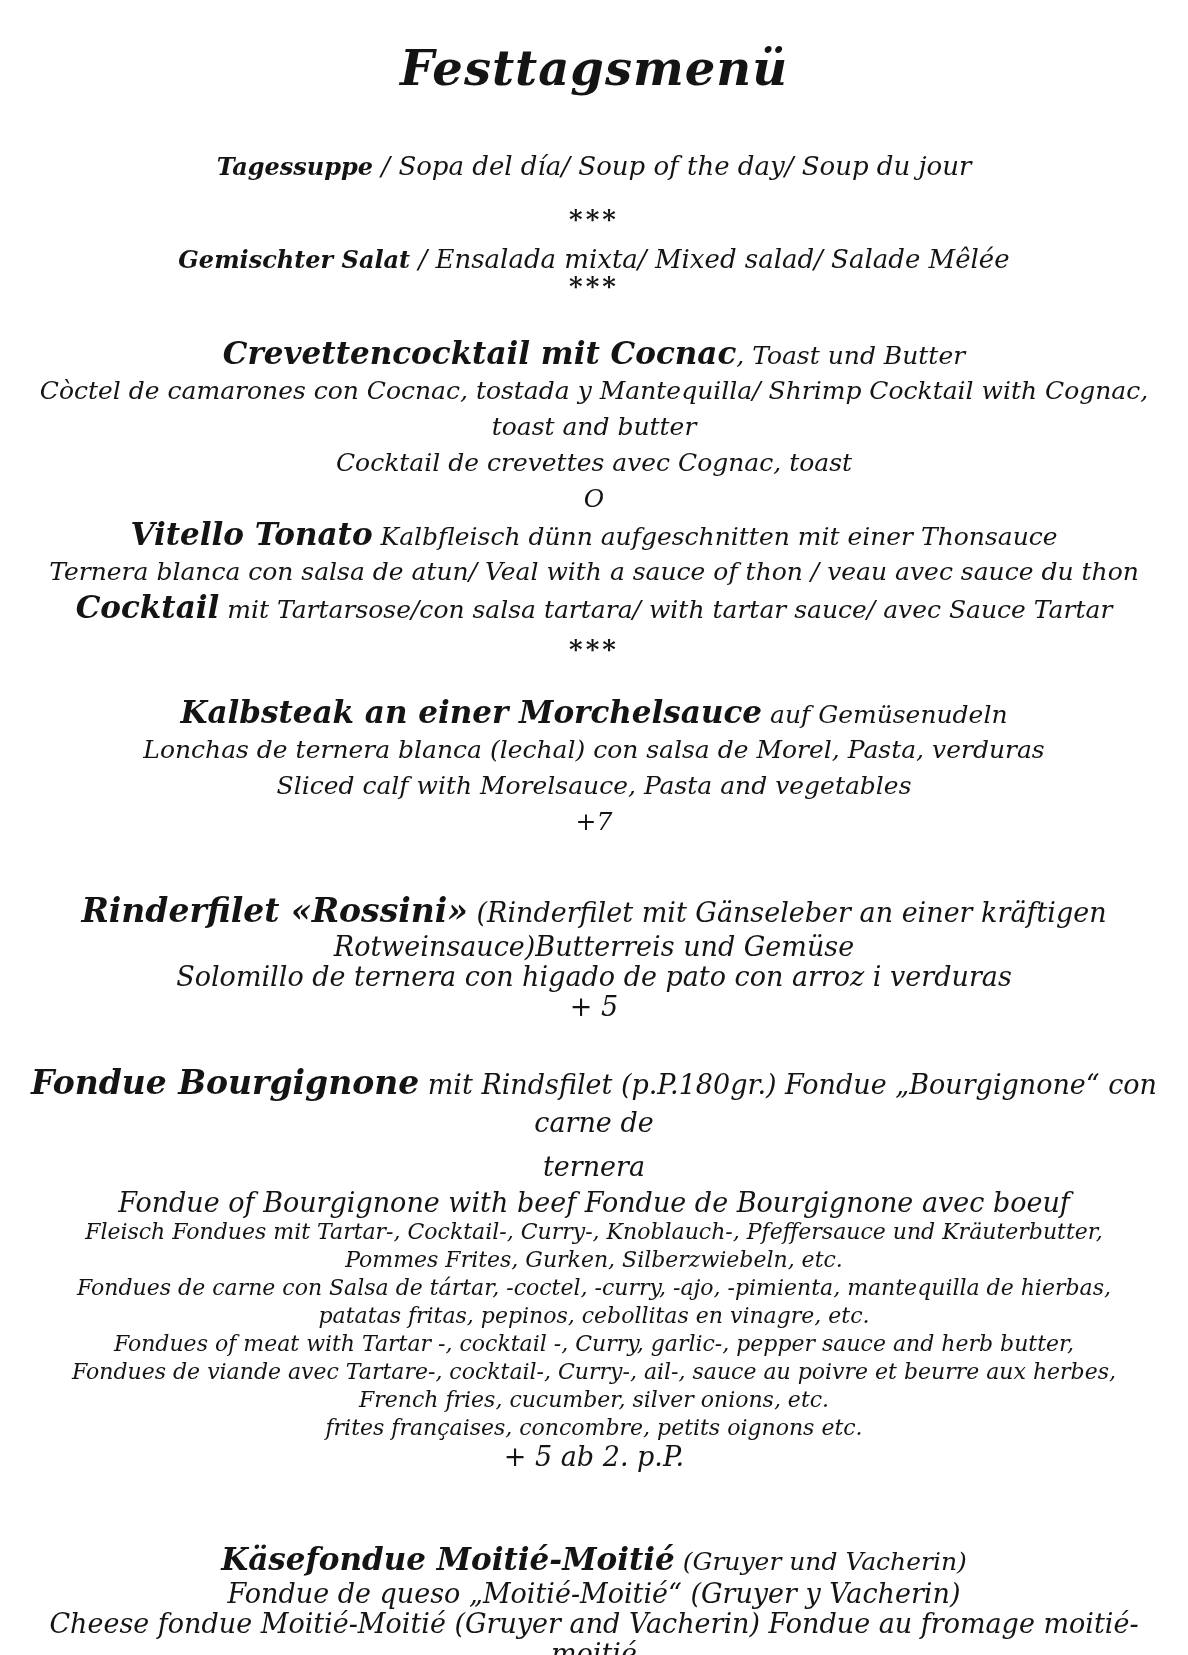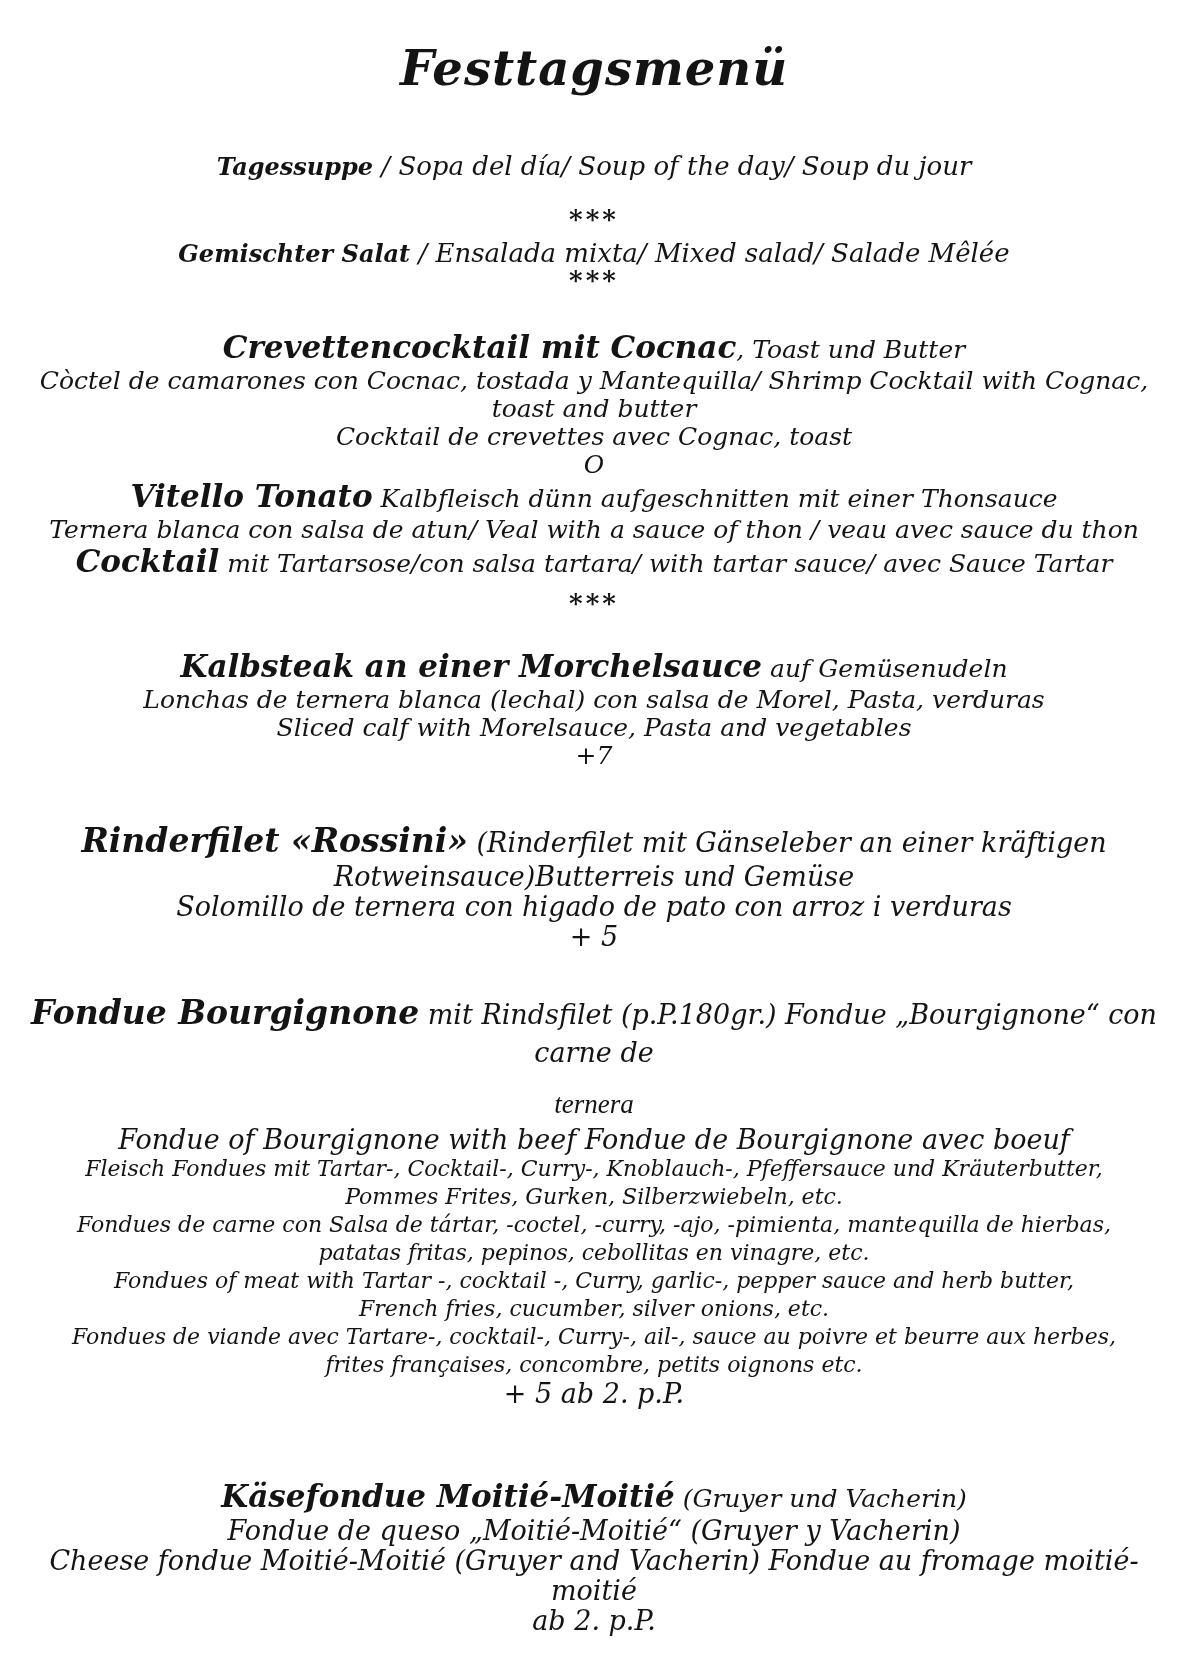--- a/index.html
+++ b/index.html
@@ -35,60 +35,60 @@
   .l-dish .b { font-weight: bold; font-size: 24px; }
 
   .l-stars { font-size: 26px; line-height: 28px; letter-spacing: 3px; font-weight: bold; }
 
   .l-course { font-size: 25px; line-height: 34px; }
   .l-course .b { font-weight: bold; font-size: 31px; }
 
   .l-course-xl { font-size: 27px; line-height: 38px; }
   .l-course-xl .b { font-weight: bold; font-size: 33px; font-style: italic; }
 
-  .l-desc    { font-size: 25px; line-height: 28px; }
+  .l-desc    { font-size: 25px; line-height: 36px; }
   .l-desc-md { font-size: 27px; line-height: 30px; }
   .l-desc-sm { font-size: 22px; line-height: 28px; }
 </style>
 </head>
 <body>
 
 <div class="page">
   <div class="line l-title">Festtagsmenü</div>
   <div>
       <div class="line l-dish" style="margin-top: 54px;"><span class="b">Tagessuppe</span><span class="r"> / Sopa del día/ Soup of the day/ Soup du jour</span></div>
       <div class="line l-stars" style="margin-top: 22px;"><span class="r">***</span></div>
-      <div class="line l-dish" style="margin-top: 4px;"><span class="b">Gemischter Salat</span><span class="r"> / Ensalada mixta/ Mixed salad/ Salade Mêlée</span></div>
+      <div class="line l-dish" style="margin-top: 10px;"><span class="b">Gemischter Salat</span><span class="r"> / Ensalada mixta/ Mixed salad/ Salade Mêlée</span></div>
       <div class="line l-stars" style="margin-top: -4px;"><span class="r">***</span></div>
       <div class="line l-course" style="margin-top: 36px;"><span class="b">Crevettencocktail mit Cocnac</span><span class="r">, Toast und Butter</span></div>
       <div class="line l-desc"><span class="r">Còctel de camarones con Cocnac, tostada y Mantequilla/ Shrimp Cocktail with Cognac, toast and butter</span></div>
       <div class="line l-desc"><span class="r">Cocktail de crevettes avec Cognac, toast</span></div>
       <div class="line l-desc"><span class="r">O</span></div>
       <div class="line l-course"><span class="b">Vitello Tonato</span><span class="r"> Kalbfleisch dünn aufgeschnitten mit einer Thonsauce</span></div>
       <div class="line l-desc"><span class="r">Ternera blanca con salsa de atun/ Veal with a sauce of thon / veau avec sauce du thon</span></div>
       <div class="line l-course"><span class="b">Cocktail</span><span class="r"> mit Tartarsose/con salsa tartara/ with tartar sauce/ avec Sauce Tartar</span></div>
       <div class="line l-stars" style="margin-top: 8px;"><span class="r">***</span></div>
       <div class="line l-course" style="margin-top: 32px;"><span class="b">Kalbsteak an einer Morchelsauce</span><span class="r"> auf Gemüsenudeln</span></div>
       <div class="line l-desc"><span class="r">Lonchas de ternera blanca (lechal) con salsa de Morel, Pasta, verduras</span></div>
       <div class="line l-desc"><span class="r">Sliced calf with Morelsauce, Pasta and vegetables</span></div>
       <div class="line l-desc"><span class="r">+7</span></div>
       <div class="line l-course-xl" style="margin-top: 52px;"><span class="b">Rinderfilet «Rossini»</span><span class="r"> (Rinderfilet mit Gänseleber an einer kräftigen</span></div>
       <div class="line l-desc-md"><span class="r">Rotweinsauce)Butterreis und Gemüse</span></div>
       <div class="line l-desc-md"><span class="r">Solomillo de ternera con higado de pato con arroz i verduras</span></div>
       <div class="line l-desc-md"><span class="r">+ 5</span></div>
       <div class="line l-course-xl" style="margin-top: 42px;"><span class="b">Fondue Bourgignone</span><span class="r"> mit Rindsfilet (p.P.180gr.) Fondue „Bourgignone“ con carne de</span></div>
-      <div class="line l-desc-md" style="margin-top: 17px; font-family: Liberation Serif, serif;"><span class="r">ternera</span></div>
+      <div class="line l-desc-md" style="margin-top: 10px;"><span class="r">ternera</span></div>
       <div class="line l-desc-md" style="margin-top: 6px; text-align: center;"><span class="r">Fondue of Bourgignone with beef Fondue de Bourgignone avec boeuf</span></div>
       <div class="line l-desc-sm"><span class="r">Fleisch Fondues mit Tartar-, Cocktail-, Curry-, Knoblauch-, Pfeffersauce und Kräuterbutter,</span></div>
       <div class="line l-desc-sm"><span class="r">Pommes Frites, Gurken, Silberzwiebeln, etc.</span></div>
       <div class="line l-desc-sm"><span class="r">Fondues de carne con Salsa de tártar, -coctel, -curry, -ajo, -pimienta, mantequilla de hierbas,</span></div>
       <div class="line l-desc-sm"><span class="r">patatas fritas, pepinos, cebollitas en vinagre, etc.</span></div>
       <div class="line l-desc-sm"><span class="r">Fondues of meat with Tartar -, cocktail -, Curry, garlic-, pepper sauce and herb butter,</span></div>
+      <div class="line l-desc-sm"><span class="r">Fondues de viande avec Tartare-, cocktail-, Curry-, ail-, sauce au poivre et beurre aux herbes,</span></div>
       <div class="line l-desc-sm"><span class="r">French fries, cucumber, silver onions, etc.</span></div>
-      <div class="line l-desc-sm"><span class="r">Fondues de viande avec Tartare-, cocktail-, Curry-, ail-, sauce au poivre et beurre aux herbes,</span></div>
       <div class="line l-desc-sm"><span class="r">frites françaises, concombre, petits oignons etc.</span></div>
       <div class="line l-desc-md"><span class="r">+ 5 ab 2. p.P.</span></div>
       <div class="line l-course" style="margin-top: 70px;"><span class="b">Käsefondue Moitié-Moitié</span><span class="r"> (Gruyer und Vacherin)</span></div>
       <div class="line l-desc-md"><span class="r">Fondue de queso „Moitié-Moitié“ (Gruyer y Vacherin)</span></div>
       <div class="line l-desc-md"><span class="r">Cheese fondue Moitié-Moitié (Gruyer and Vacherin) Fondue au fromage moitié-moitié</span></div>
       <div class="line l-desc-md"><span class="r">ab 2. p.P.</span></div>
     </div>
 </div>
 
 </body></html>

